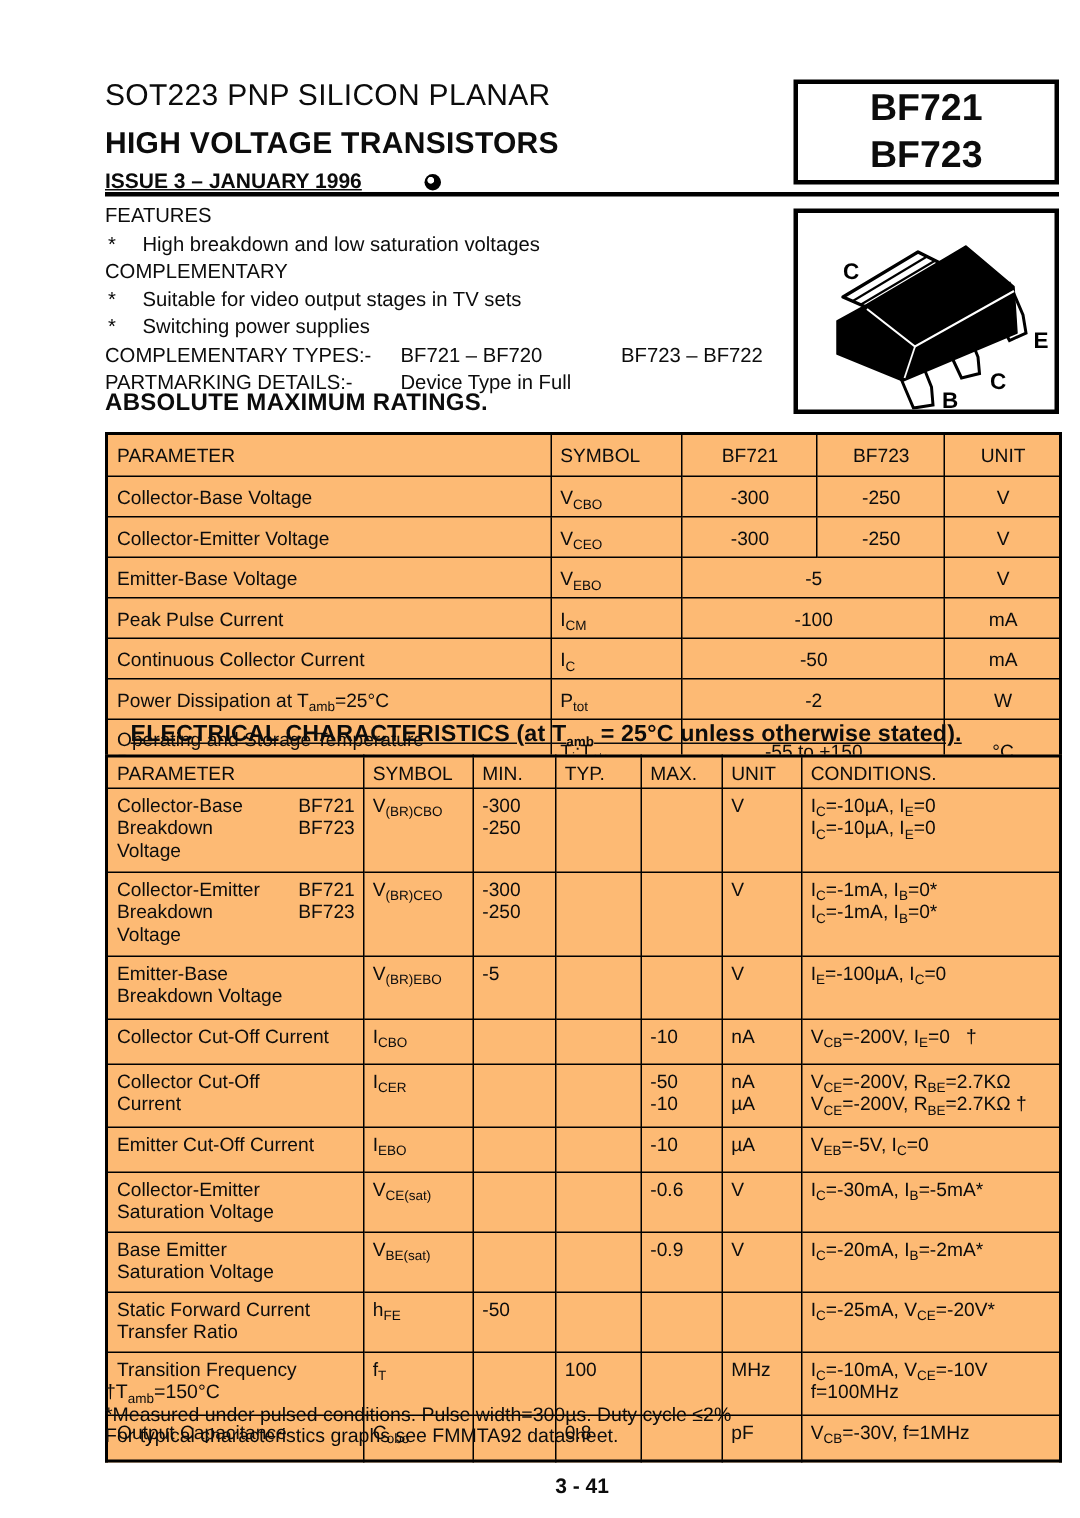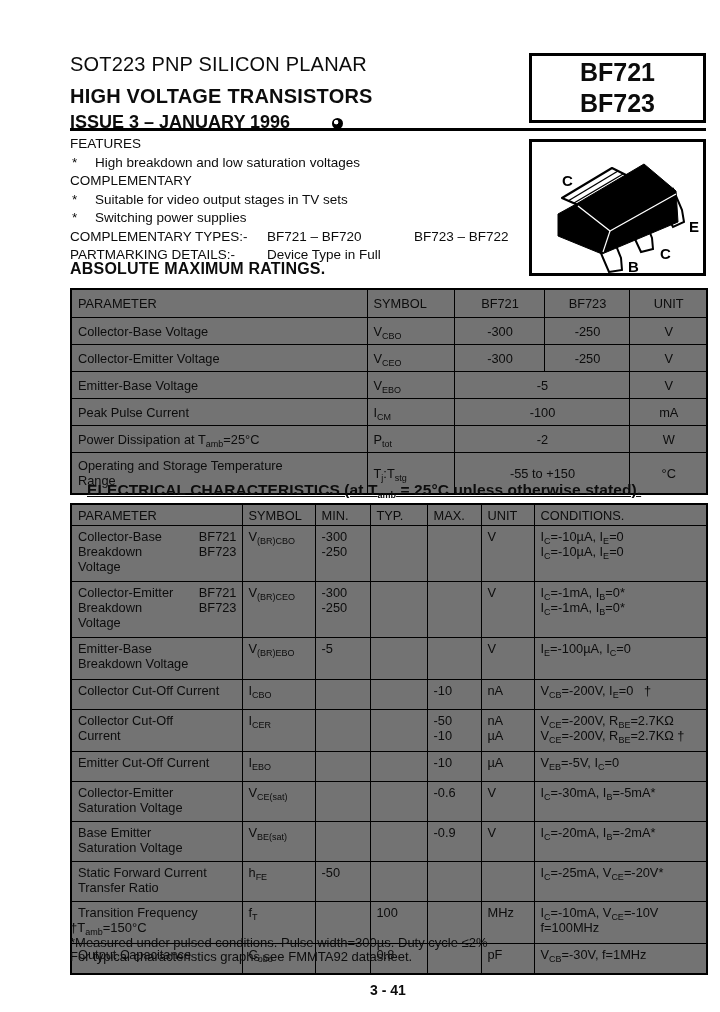--- a/index.html
+++ b/index.html
@@ -7,21 +7,21 @@
     position:relative; width:720px; height:1012px; margin:0 auto;
     background:#ffffff; color:#0c0c0c;
     font-family:"Liberation Sans", sans-serif;
     overflow:hidden;
   }
   .abs { position:absolute; }
 
   
   .title1 { left:70px; top:53px; font-size:20px; font-weight:normal; letter-spacing:.2px; }
   .title2 { left:70px; top:85px; font-size:20px; font-weight:bold; letter-spacing:.2px; }
-  .issue  { left:70px; top:112px; font-size:18px; font-weight:bold; }
+  .issue  { left:70px; top:112px; font-size:14px; font-weight:bold; }
   .issue .utext { text-decoration:underline; }
   .logo-mark {
     display:inline-block; width:11px; height:11px; margin-left:42px;
     border-radius:50%;
     background:radial-gradient(circle at 38% 38%, #ffffff 0 2px, #000000 2.5px);
     vertical-align:middle;
   }
   .toprule { left:70px; top:128px; width:636px; height:3px; background:#000; }
   .partbox {
     left:529px; top:53px; width:171px; height:64px; border:3px solid #000;
@@ -37,21 +37,21 @@
   .v1   { display:inline-block; width:147px; }
 
   .amr-heading { left:70px; top:260px; font-size:16px; font-weight:bold; letter-spacing:.2px; }
 
   
   .pkgbox { left:529px; top:139px; width:171px; height:131px; border:3px solid #000; }
 
   
   table.dt {
     position:absolute; border-collapse:collapse; table-layout:fixed;
-    border:2.5px solid #000; background:#737373;padding-left:47px;
+    border:2.5px solid #000; background:#fdba74;padding-left:47px;
   }
   table.dt th, table.dt td {
     border:1.5px solid #000; padding:2px 4px 2px 6px;
     font-size:12.8px; font-weight:normal; line-height:15px;
     overflow:hidden;
   }
   table.amr { left:70px; top:288px; width:636px; }
   table.amr th, table.amr td { vertical-align:middle; height:22px; }
   table.amr tr.hrow th { height:23px; }
   table.amr tr.tall td { height:36px; }
@@ -169,20 +169,26 @@
     <tr>
       <td class="al">Emitter-Base Voltage</td>
       <td class="al">V<sub>EBO</sub></td>
       <td class="ac" colspan="2">-5</td>
       <td class="ac">V</td>
     </tr>
     <tr>
       <td class="al">Peak Pulse Current</td>
       <td class="al">I<sub>CM</sub></td>
       <td class="ac" colspan="2">-100</td>
+      <td class="ac">mA</td>
+    </tr>
+    <tr>
+      <td class="al">Continuous Collector Current</td>
+      <td class="al">I<sub>C</sub></td>
+      <td class="ac" colspan="2">-50</td>
       <td class="ac">mA</td>
     </tr>
     <tr>
       <td class="al">Power Dissipation at T<sub>amb</sub>=25°C</td>
       <td class="al">P<sub>tot</sub></td>
       <td class="ac" colspan="2">-2</td>
       <td class="ac">W</td>
     </tr>
     <tr class="tall">
       <td class="al">Operating and Storage Temperature<br>Range</td>

